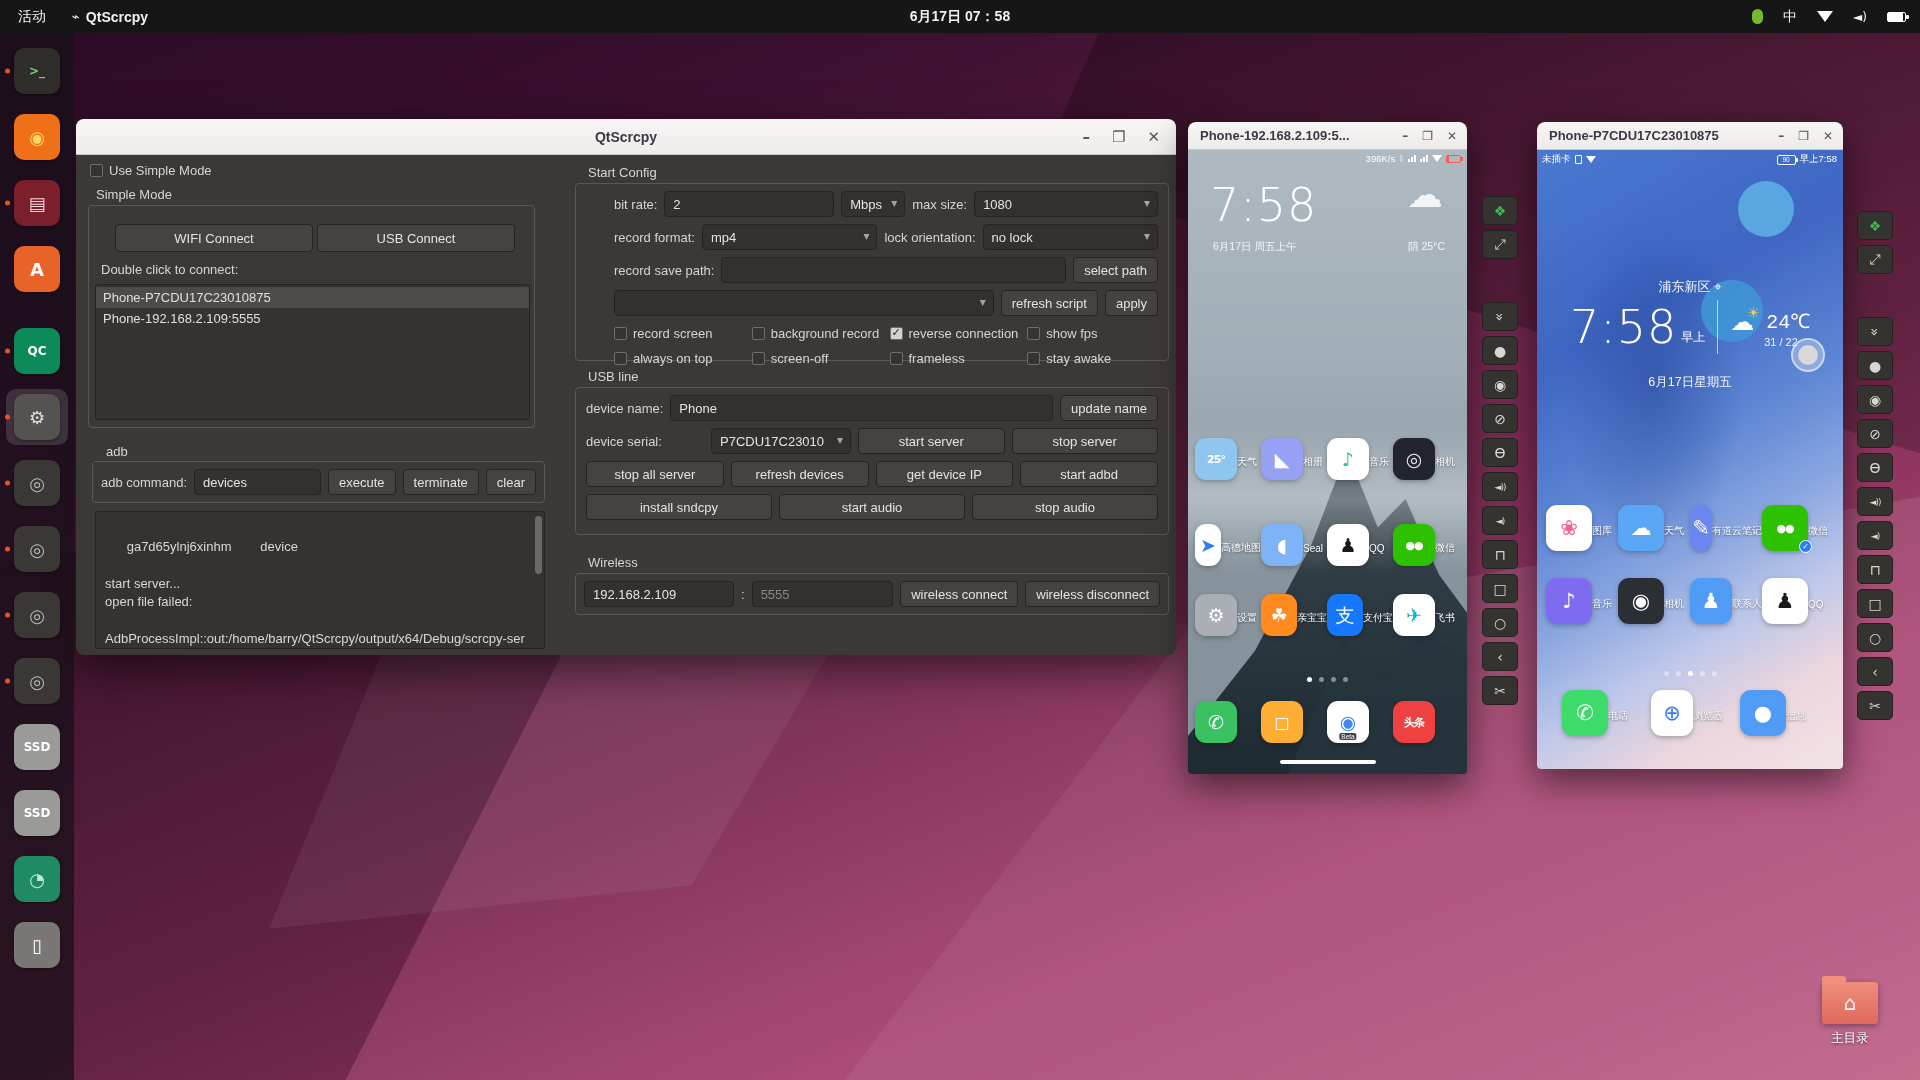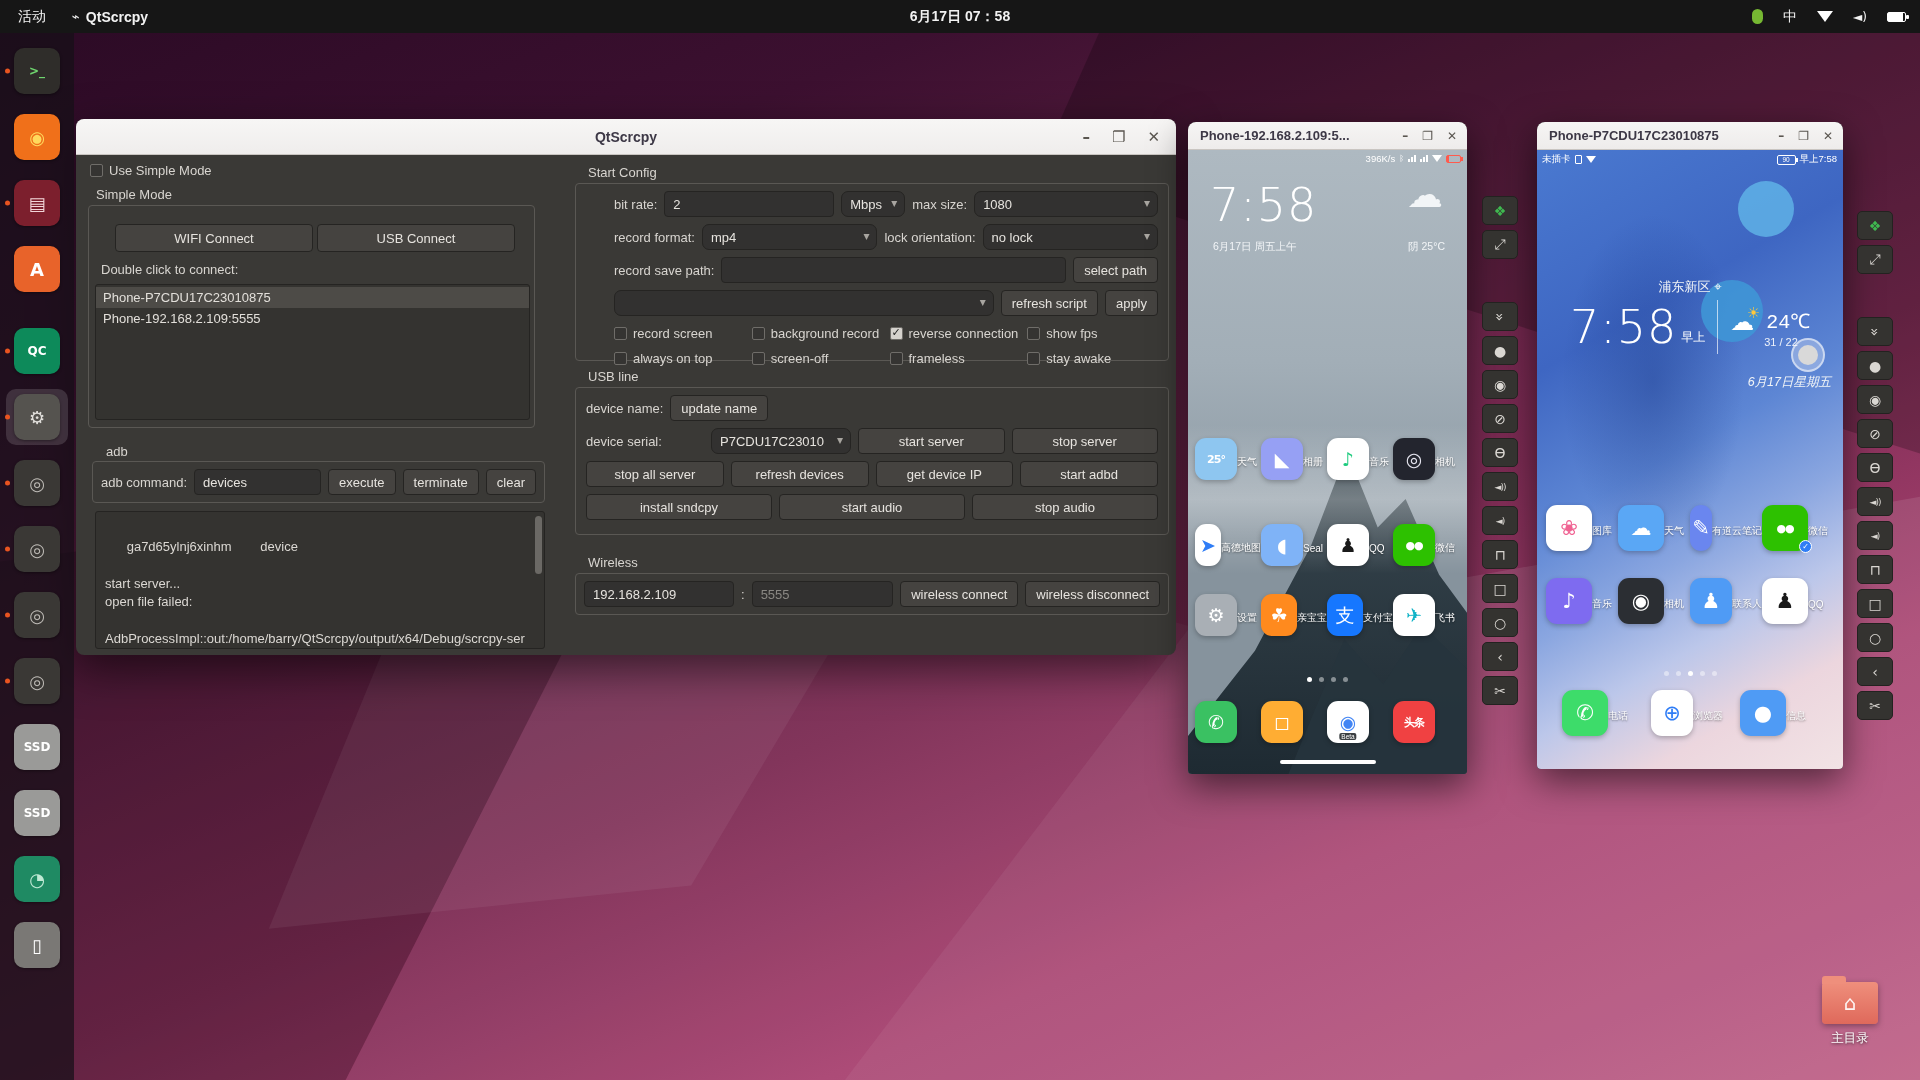--- a/index.html
+++ b/index.html
@@ -51,21 +51,21 @@
   .qtitle { position:relative; height:36px; background:linear-gradient(#f7f6f5,#efedec); border-bottom:1px solid #c9c5c1;
     display:flex; align-items:center; justify-content:center; font-weight:bold; font-size:14px; color:#3d3846; }
   .qtitle .wc { position:absolute; display:flex; gap:22px; right:16px; color:#5a5650; font-size:15px; font-family:"DejaVu Sans",sans-serif; }
   .qlabel { color:#d8d5d0; font-size:13px; display:flex; align-items:center; white-space:nowrap; }
   .qbtn { background:#454340; border:1px solid #252422; border-radius:4px; color:#e6e3de; font-size:13px;
     display:flex; align-items:center; justify-content:center; padding:0 10px; height:26px; white-space:nowrap; }
   .qinput, input.qinput-el { background:#323130; border:1px solid #252422; border-radius:4px; color:#e6e3de;
     font-size:13px; height:26px; padding:0 8px; display:flex; align-items:center; font-family:"Liberation Sans",sans-serif; }
   input.qinput-el { outline:none; width:100%; }
   input.qinput-el::placeholder { color:#8a8883; }
-  .qcombo { position:relative; padding-right:22px !important;border-radius:7px; }
+  .qcombo { position:relative; padding-right:22px !important; }
   .qcombo::after { content:'▾'; position:absolute; right:7px; top:4px; color:#a8a5a0; font-size:12px; font-family:"DejaVu Sans",sans-serif; }
   .qgroup { position:absolute; border:1px solid #5a5854; border-radius:4px; }
   .sec-label { position:absolute; color:#d8d5d0; font-size:13px; }
   .cfg-row { display:flex; gap:7px; margin:7px 10px; height:26px; align-items:center; }
   .cfg-row.checks { height:20px; margin:5px 10px; }
   .qcheck { display:flex; align-items:center; gap:6px; flex:1; color:#d8d5d0; font-size:13px; }
   .qcheck .box { width:13px; height:13px; border:1px solid #6f6d69; background:#353432; border-radius:2px; position:relative; flex:none; }
   .qcheck.checked .box { background:#d5d2cd; }
   .qcheck.checked .box::after { content:'✓'; position:absolute; top:-2px; left:1px; color:#1d1d1d; font-size:11px; font-weight:bold; }
   .flex1 { flex:1; }
@@ -372,20 +372,21 @@
             <span class="box"></span>
             <span>stay awake</span>
           </span>
         </div>
     </div>
 
     <div class="sec-label" style="left:512px; top:250px;">USB line</div>
     <div class="qgroup" style="left:499px; top:268px; width:594px; height:148px;">
       <div class="cfg-row">
         <span class="qlabel">device name:</span>
+        <span class="qinput flex1">Phone</span>
         <span class="qbtn">update name</span>
       </div>
       <div class="cfg-row">
         <span class="qlabel" style="width:118px;">device serial:</span>
         <span class="qinput qcombo" style="width:140px;">P7CDU17C23010</span>
         <span class="qbtn flex1">start server</span>
         <span class="qbtn flex1">stop server</span>
       </div>
       <div class="cfg-row">
         <span class="qbtn flex1">stop all server</span>
@@ -656,21 +657,21 @@
             <span class="wx-comp">
                 <i class="sun">☀</i>
                 <i class="cloud" style="font-style:normal;">☁</i>
               </span>
             <span style="font-size:20px;font-family:Liberation Mono, monospace;">24℃</span>
           </span>
           <span style="font-size:11px; opacity:.9; padding-left:34px;">31 / 22</span>
         </span>
       </div>
 
-      <div class="p-small" style="left:0; right:12px; top:224px; text-align:right; font-size:12.5px;font-style:italic;">6月17日星期五</div>
+      <div class="p-small" style="left:0; right:0; top:224px; text-align:center; font-size:12.5px;">6月17日星期五</div>
 
       <div class="assist-ball" style="right:18px; top:188px;">
           <i></i>
         </div>
 
       <div class="app-row" style="left:9px; top:355px; width:288px;">
 
       <div class="app-cell">
             <span class="app-icon" style="background: rgb(255, 255, 255); color: rgb(240, 98, 146);">
               <span class="app-glyph">❀</span>

